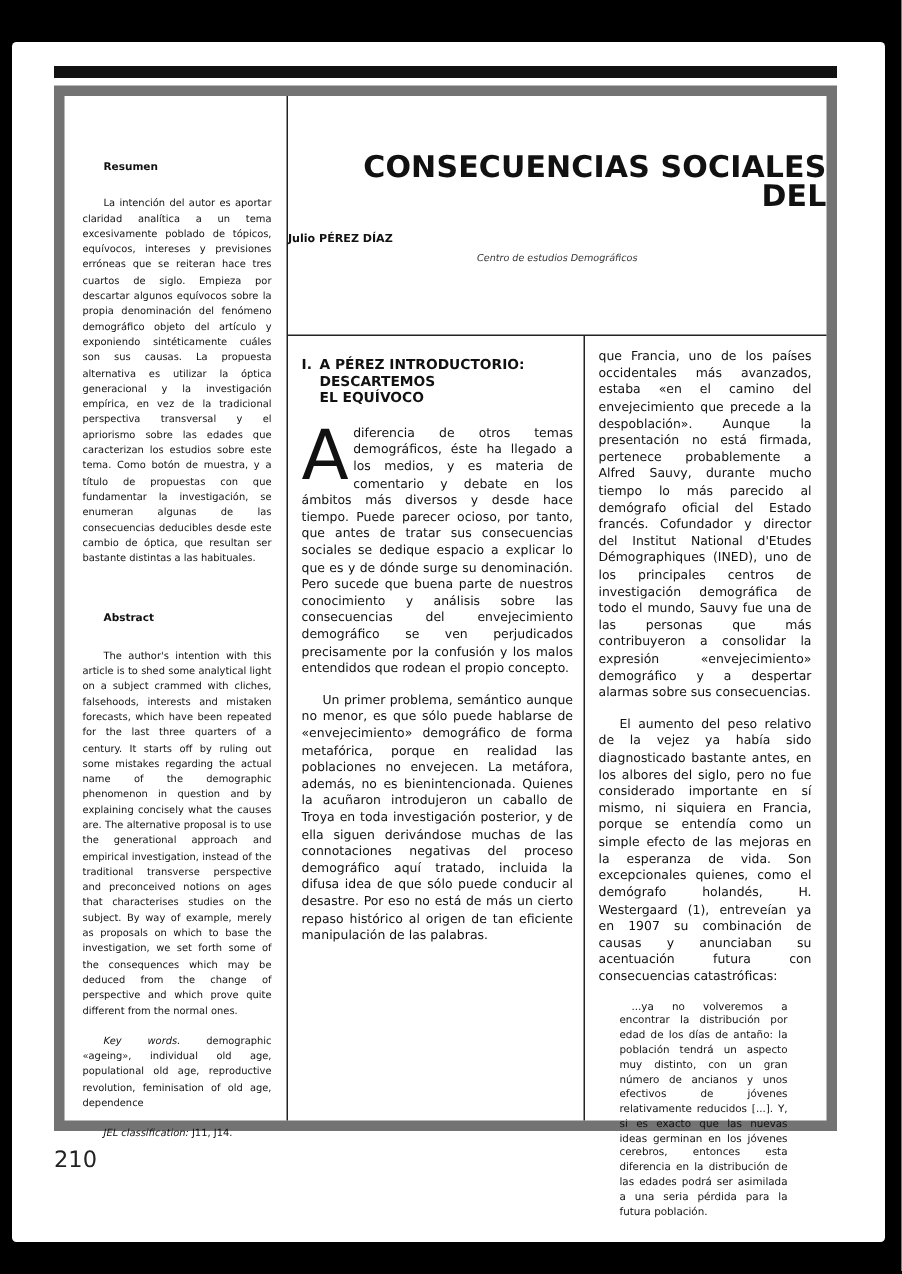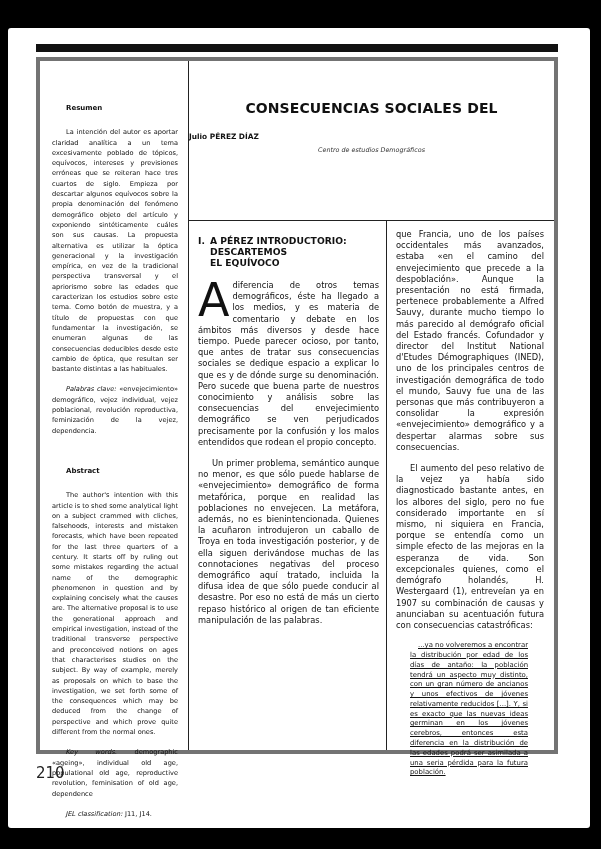--- a/index.html
+++ b/index.html
@@ -1,53 +1,52 @@
 <!DOCTYPE html>
 <html><head>
 <meta charset="utf-8">
 <style>
   html, body { margin: 0; padding: 0; }
   body { width: 601px; height: 849px; background: #000; position: relative; overflow: hidden; font-family: "DejaVu Sans", sans-serif; color: #111; }
   .page { position: absolute; left: 8px; top: 28px; width: 582px; height: 800px; background: #fff; border-radius: 3px; }
   .topbar { position: absolute; left: 36px; top: 44px; width: 522px; height: 8px; background: #111; }
-  .box { position: absolute; left: 36px; top: 57px; width: 522px; height: 697px; border: 4px solid #737373; box-sizing: border-box; }
+  .box { position: absolute; left: 36px; top: 57px; width: 522px; height: 697px; border: 7px solid #737373; box-sizing: border-box; }
   .leftcol { position: absolute; left: 0; top: 0; width: 149px; height: 100%; border-right: 1px solid #222; box-sizing: border-box; padding: 42px 10px 0 12px; font-size: 6.6px; line-height: 10.3px; }
   .leftcol h3 { font-size: 7px; margin: 0 0 14px 14px; font-weight: bold; }
   .leftcol p { margin: 0 0 10px 0; text-align: justify; }
   .leftcol .indent { text-indent: 14px; }
   .leftcol .gap { height: 20px; }
   .main { position: absolute; left: 149px; top: 0; right: 0; height: 100%; }
-  .title { text-align: center; font-weight: bold; font-size: 14px; line-height: 19px; margin-top: 38px; letter-spacing: 0.1px; }
+  .title { text-align: right; font-weight: bold; font-size: 20px; line-height: 19px; margin-top: 38px; letter-spacing: 0.1px; }
   .author { text-align: left; font-weight: bold; font-size: 7.4px; margin-top: 14px; }
   .affil { text-align: center; font-style: italic; font-size: 6.4px; margin-top: 5px; color: #333; }
   .hline { position: absolute; left: 0; right: 0; top: 159px; border-top: 1px solid #222; }
   .col { position: absolute; top: 160px; bottom: 0; font-size: 8.3px; line-height: 11.2px; text-align: justify; }
   .col1 { left: 0; width: 198px; border-right: 1px solid #222; box-sizing: border-box; padding: 14px 7px 0 9px; }
   .col2 { left: 198px; right: 0; padding: 8px 10px 0 9px; }
   .col p { margin: 0 0 10px 0; }
   .col .indent { text-indent: 14px; }
   .sechead { font-weight: bold; font-size: 9.2px; line-height: 11px; margin: 0 0 12px 0; display: flex; }
   .sechead .num { width: 12px; flex: none; }
   .dropcap { float: left; font-size: 46px; line-height: 36px; font-weight: normal; margin: 2px 3px 0 0; }
-  .quote { font-size: 6.9px; line-height: 9.8px; margin: 0 16px 0 14px; text-align: justify; text-decoration: underline; }
+  .quote { font-size: 6.9px; line-height: 9.8px; margin: 0 16px 0 14px; text-align: justify; }
   .quote .indent { text-indent: 8px; }
   .pagenum { position: absolute; left: 36px; top: 764px; font-size: 15px; color: #222; }
   em { font-style: italic; }
 </style>
 </head>
 <body>
 
 <div class="page"></div>
 <div class="topbar"></div>
 
 <div class="box">
   <div class="leftcol">
     <h3>Resumen</h3>
     <p class="indent">La intención del autor es aportar claridad analítica a un tema excesivamente poblado de tópicos, equívocos, intereses y previsiones erróneas que se reiteran hace tres cuartos de siglo. Empieza por descartar algunos equívocos sobre la propia denominación del fenómeno demográfico objeto del artículo y exponiendo sintéticamente cuáles son sus causas. La propuesta alternativa es utilizar la óptica generacional y la investigación empírica, en vez de la tradicional perspectiva transversal y el apriorismo sobre las edades que caracterizan los estudios sobre este tema. Como botón de muestra, y a título de propuestas con que fundamentar la investigación, se enumeran algunas de las consecuencias deducibles desde este cambio de óptica, que resultan ser bastante distintas a las habituales.</p>
-    <p class="indent"><em>Palabras clave:</em> <span>«envejecimiento» demográfico, vejez individual, vejez poblacional, revolución reproductiva, feminización de la vejez, dependencia.</span></p>
     <div class="gap"></div>
     <h3>Abstract</h3>
     <p class="indent">The author's intention with this article is to shed some analytical light on a subject crammed with cliches, falsehoods, interests and mistaken forecasts, which have been repeated for the last three quarters of a century. It starts off by ruling out some mistakes regarding the actual name of the demographic phenomenon in question and by explaining concisely what the causes are. The alternative proposal is to use the generational approach and empirical investigation, instead of the traditional transverse perspective and preconceived notions on ages that characterises studies on the subject. By way of example, merely as proposals on which to base the investigation, we set forth some of the consequences which may be deduced from the change of perspective and which prove quite different from the normal ones.</p>
     <p class="indent"><em>Key words.</em> <span>demographic «ageing», individual old age, populational old age, reproductive revolution, feminisation of old age, dependence</span></p>
     <p class="indent"><em>JEL classification:</em> <span>J11, J14.</span></p>
   </div>
 
   <div class="main">
     <div class="title">
       <div>CONSECUENCIAS SOCIALES DEL</div>

